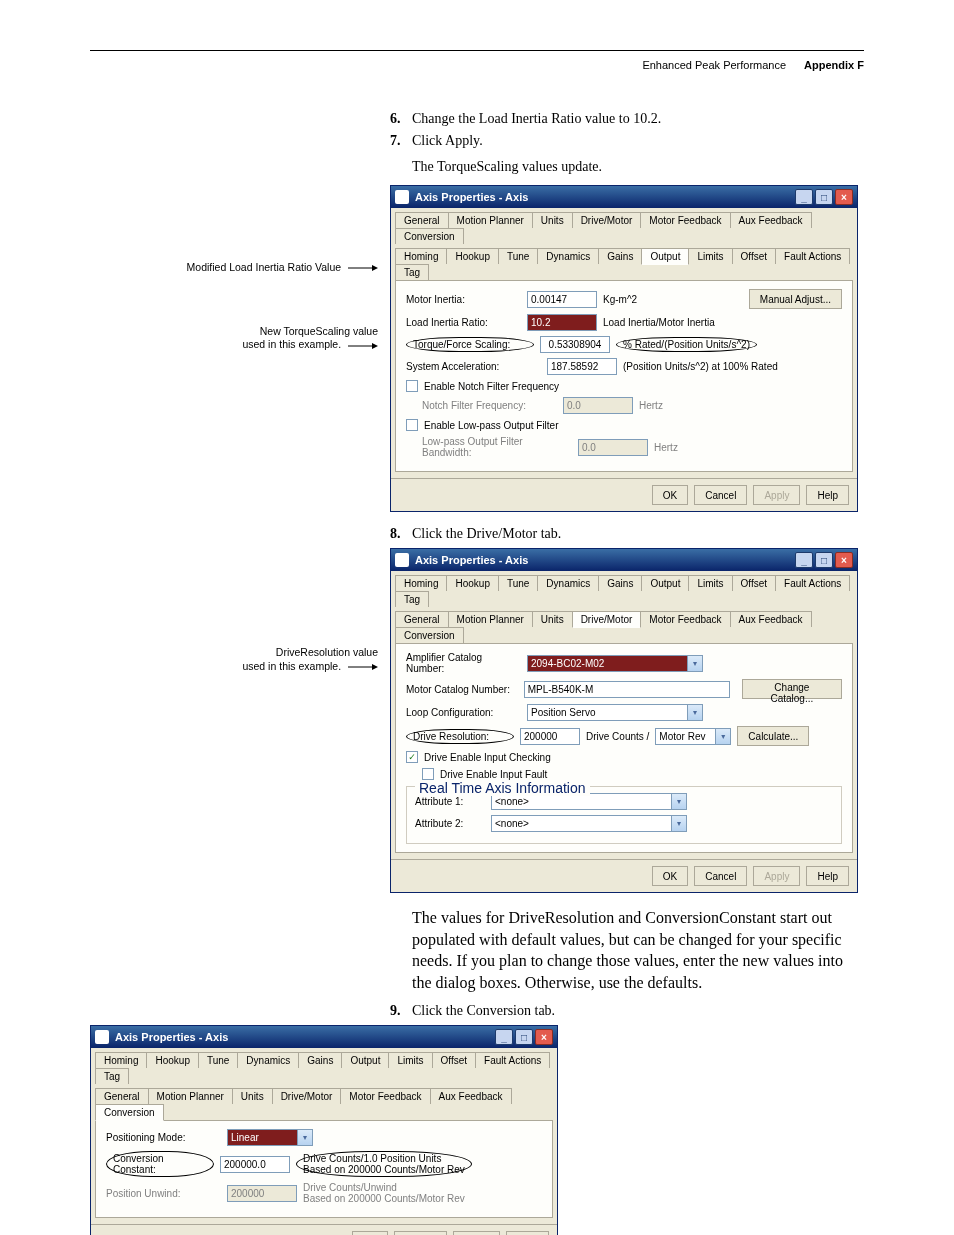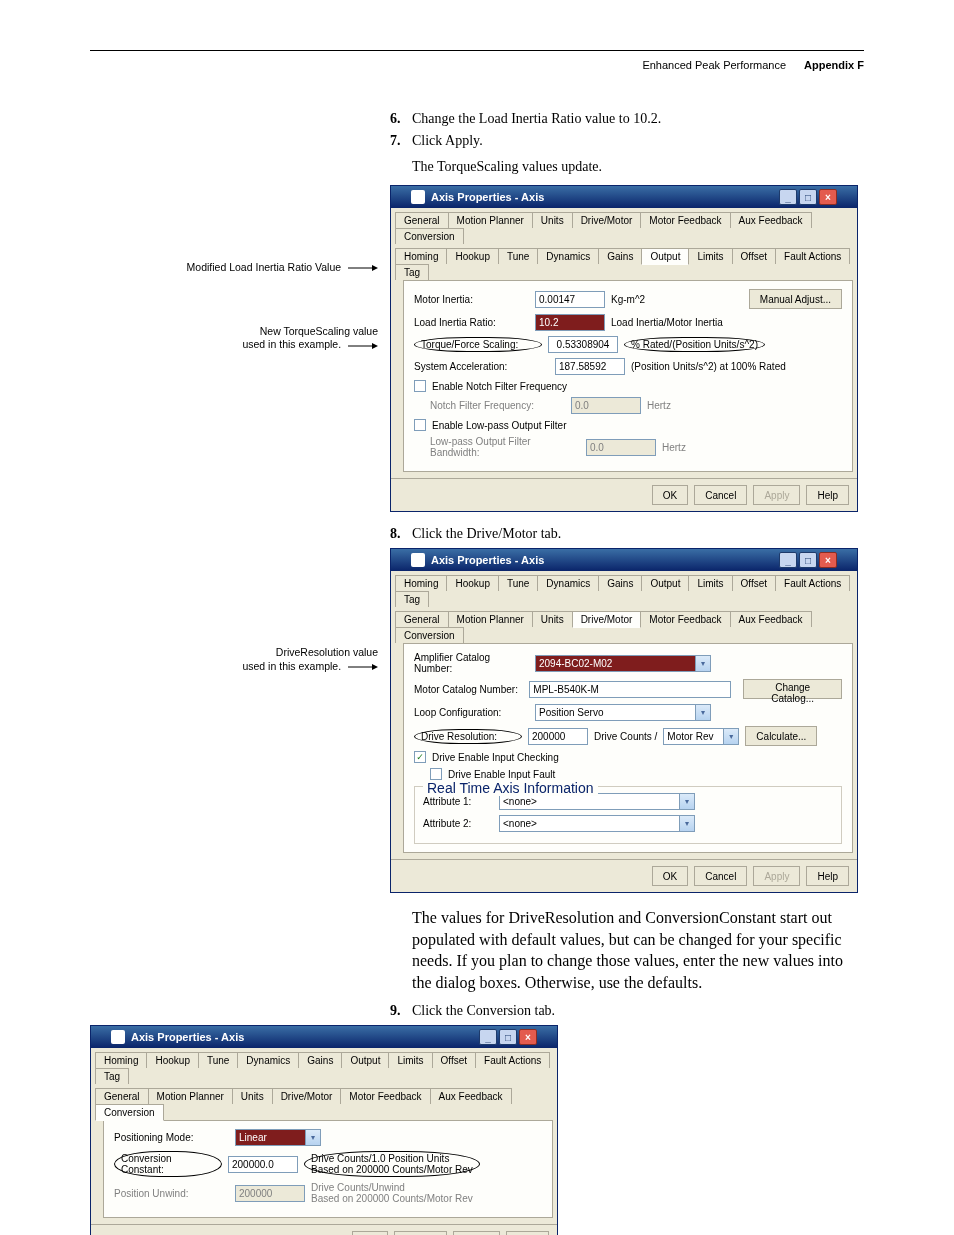--- a/index.html
+++ b/index.html
@@ -13,29 +13,29 @@
   .step .num { width: 22px; font-weight: bold; }
   .step .txt { flex: 1; }
   .after-line { margin-left: 322px; font-size: 14px; font-family: Georgia, serif; margin-top: 10px; margin-bottom: 10px; }
 
   .row-with-callout { display: flex; align-items: flex-start; margin: 6px 0 14px 0; }
   .callouts { width: 300px; text-align: right; padding-right: 12px; font-family: Arial, sans-serif; font-size: 10.5px; line-height: 1.3; }
   .callout-item { margin-bottom: 2px; position: relative; }
   .callout-arrow { display: inline-block; width: 30px; height: 8px; vertical-align: middle; margin-left: 4px; }
 
   .win { width: 468px; border: 1px solid #0a246a; font-family: Tahoma, Arial, sans-serif; font-size: 10px; background: #ece9d8; }
-  .titlebar { background: linear-gradient(#3a6ea5,#0a246a); color: #fff; display: flex; align-items: center; padding: 3px 20px; font-weight: bold; font-size: 11px; }
+  .titlebar { background: linear-gradient(#3a6ea5,#0a246a); color: #fff; display: flex; align-items: center; padding: 3px 4px; font-weight: bold; font-size: 11px; }
   .titlebar .title-icon { width: 14px; height: 14px; background: #fff; border-radius: 2px; margin-right: 6px; display:flex; align-items:center; justify-content:center; }
   .titlebar .spacer { flex: 1; }
   .winbtn { width: 18px; height: 16px; background: #c7d6f0; border: 1px solid #1d3a6b; margin-left: 2px; display:flex; align-items:center; justify-content:center; font-size:10px; color:#1d3a6b; border-radius:2px; }
   .winbtn.close { background: #e35b4e; color:#fff; border-color:#8a2c22; }
   .tabs { display: flex; flex-wrap: wrap; padding: 4px 4px 0 4px; gap: 0; }
   .tab { background: #ece9d8; border: 1px solid #aca899; border-bottom: none; padding: 2px 8px; font-size: 10px; margin-right: -1px; cursor: default; }
   .tab.sel { background: #fefefb; position: relative; z-index: 2; border-bottom: 1px solid #fefefb; margin-bottom: -1px; }
-  .tab-body { background: #fefefb; border: 1px solid #aca899; margin: 0 4px 6px 12px; padding: 8px 10px; }
+  .tab-body { background: #fefefb; border: 1px solid #aca899; margin: 0 4px 6px 4px; padding: 8px 10px; }
   .frow { display: flex; align-items: center; margin-bottom: 5px; gap: 6px; }
   .flabel { width: 135px; font-size: 10px; }
   .flabel.short { width: 115px; }
   .finput { border: 1px solid #7f9db9; background: #fff; padding: 1px 3px; font-size: 10px; height: 17px; }
   .finput.disabled { background: #ece9d8; color: #808080; }
   .finput.hl { background: #7f1d1d; color: #fff; }
   .funits { font-size: 10px; color: #000; }
   .btn { background: #ece9d8; border: 1px solid #aca899; padding: 2px 10px; font-size: 10px; height: 20px; }
   .btn.disabled { color: #aca899; }
   .btnrow { display: flex; justify-content: flex-end; gap: 6px; padding: 6px 8px; background: #ece9d8; border-top: 1px solid #aca899; }

